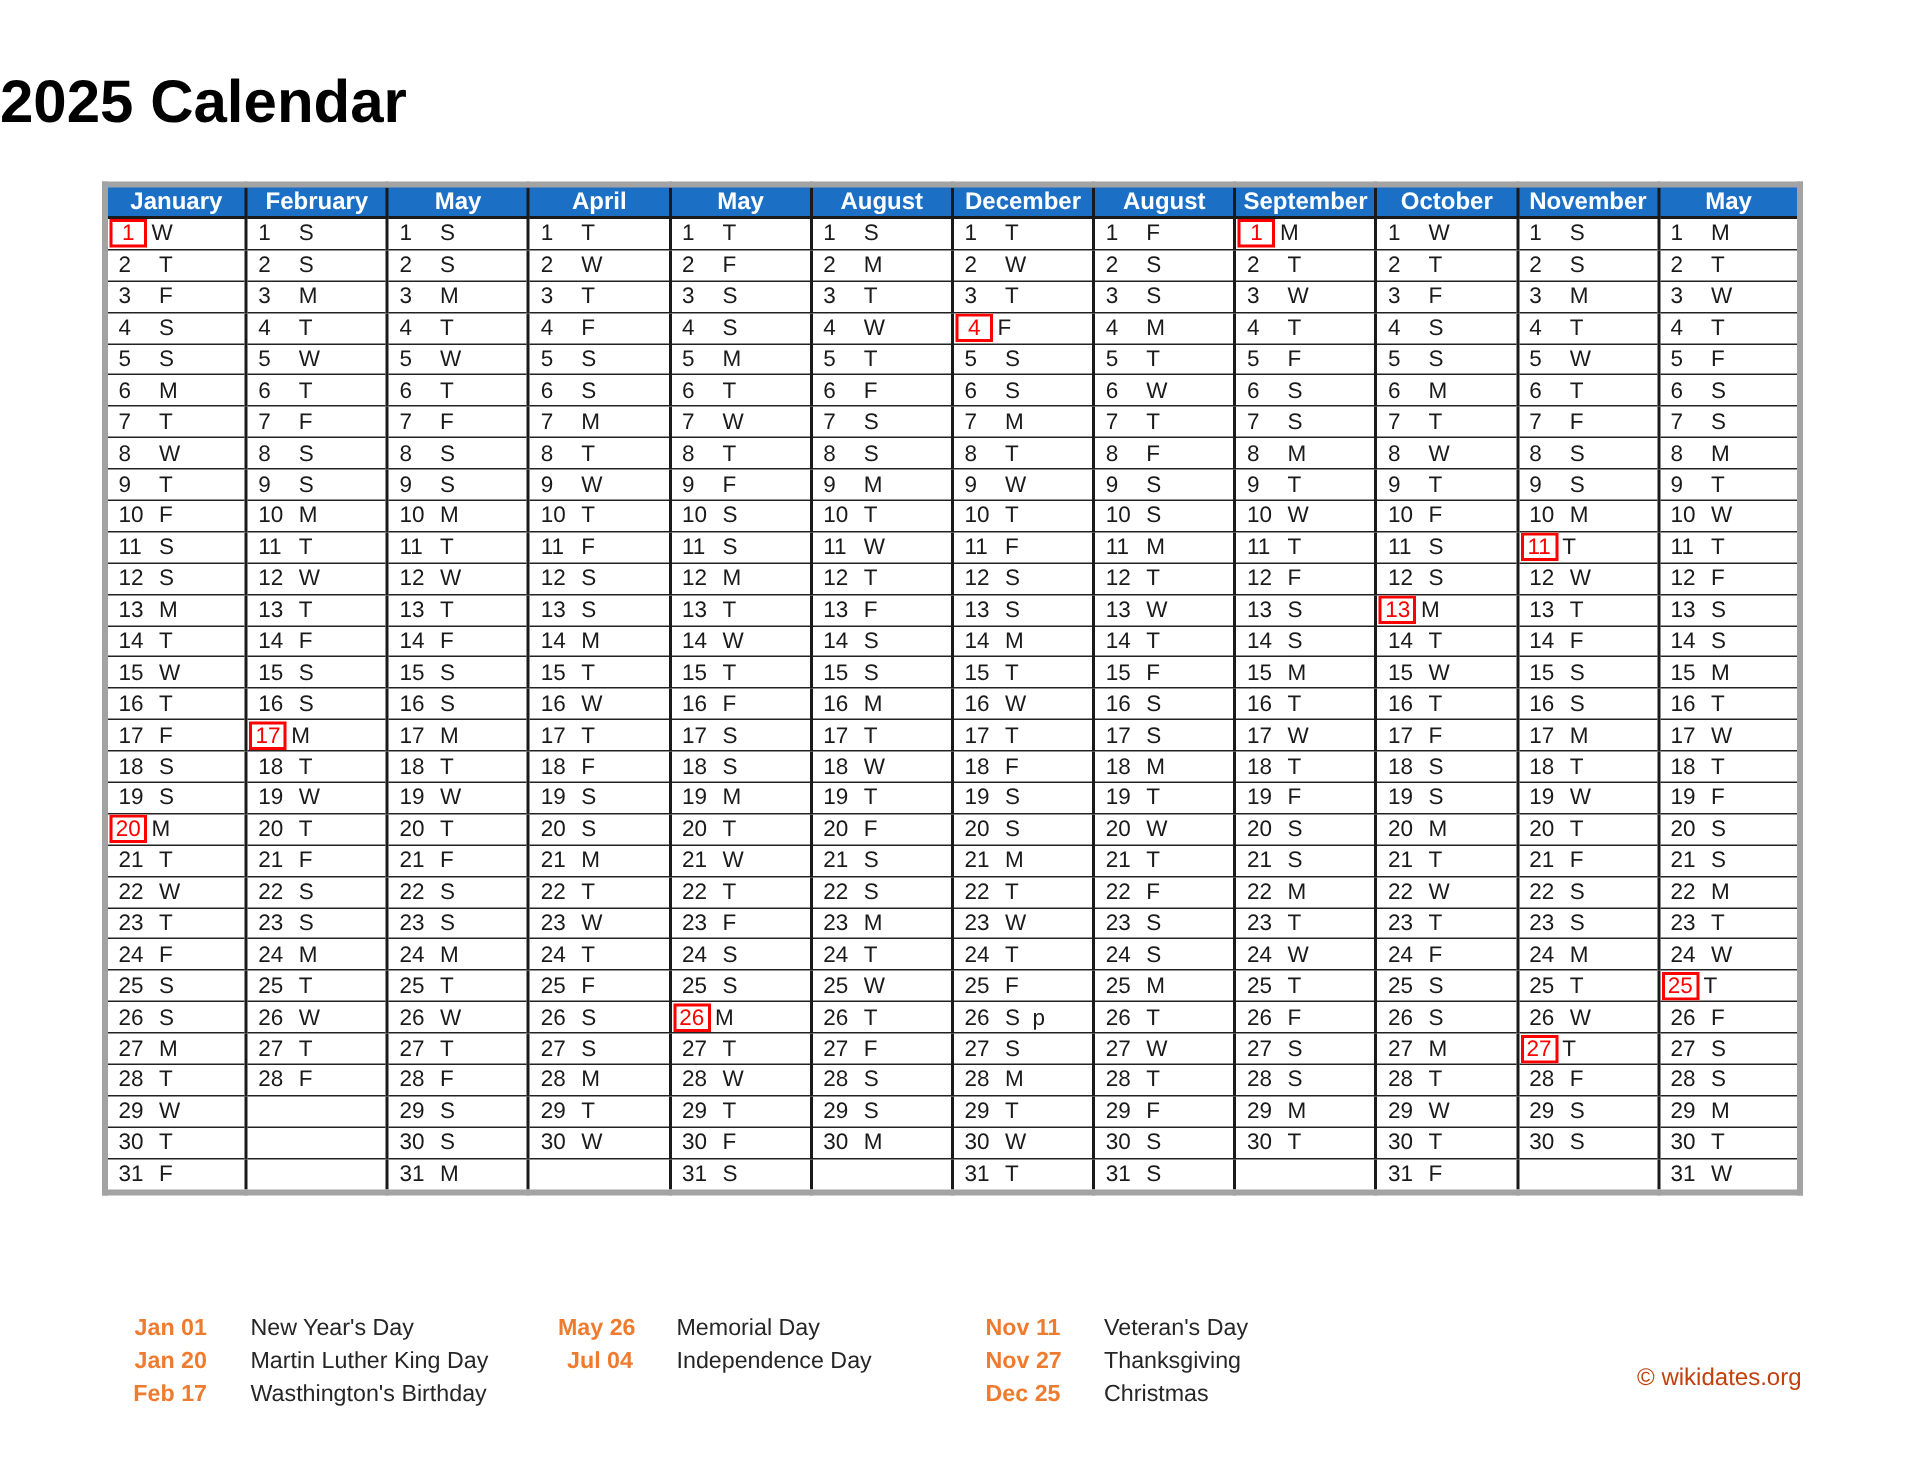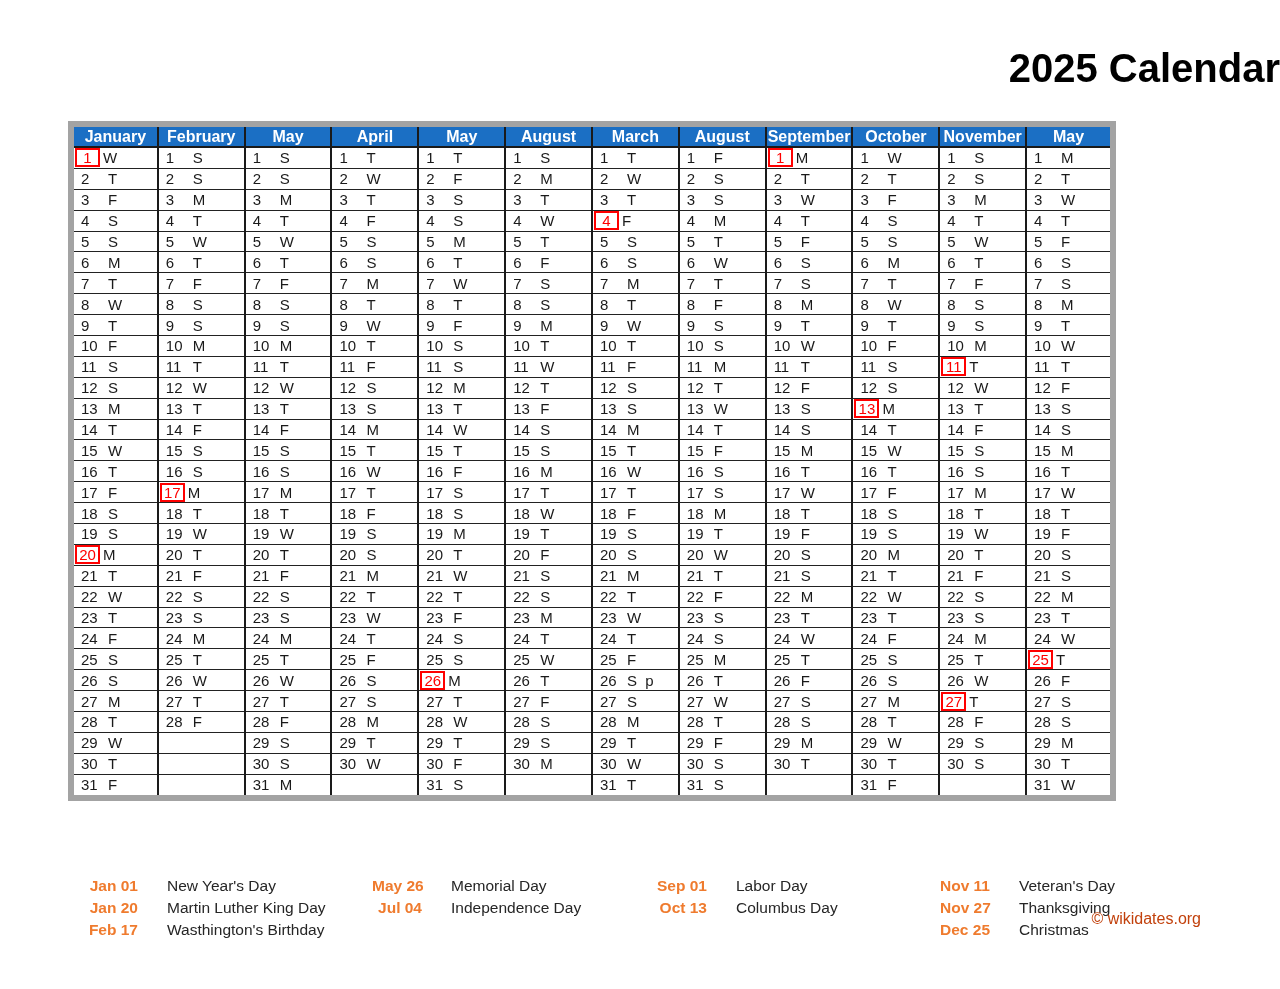--- a/index.html
+++ b/index.html
@@ -1,27 +1,27 @@
 <!DOCTYPE html>
 <html><head>
 <meta charset="utf-8">
 <style>
   html,body{margin:0;padding:0;}
   body{
     width:1280px;height:989px;background:#ffffff;position:relative;
     font-family:"Liberation Sans", sans-serif;color:#111;overflow:hidden;
   }
   .title{
-    position:absolute;top:46px;left:0;width:1280px;text-align:right;
+    position:absolute;top:46px;left:0;width:1280px;text-align:left;
     font-size:40px;font-weight:bold;color:#000;letter-spacing:0px;
   }
   table.cal{
-    position:absolute;left:68px;top:121px;width:1048px;
+    position:absolute;left:68px;top:121px;width:1134px;
     border-collapse:collapse;table-layout:fixed;
-    border:6px solid #a3a3a3;
+    border:4px solid #a3a3a3;
   }
   table.cal th{
     background:#1b6fc4;color:#ffffff;font-size:16px;font-weight:bold;
     height:19px;padding:0;text-align:center;
     border-left:2px solid #1a1a1a;border-right:2px solid #1a1a1a;
     border-top:2px solid #1a1a1a;border-bottom:2px solid #1a1a1a;
   }
   table.cal td{
     height:19.9px;padding:0;font-size:15px;color:#1a1a1a;
     border-left:2px solid #1a1a1a;border-right:2px solid #1a1a1a;
@@ -63,21 +63,21 @@
 
 <table class="cal">
   <thead>
     <tr>
         <th>January</th>
         <th>February</th>
         <th>May</th>
         <th>April</th>
         <th>May</th>
         <th>August</th>
-        <th>March</th>
+        <th>December</th>
         <th>August</th>
         <th>September</th>
         <th>October</th>
         <th>November</th>
         <th>May</th>
       </tr>
   </thead>
   <tbody>
       <tr>
         <td><span class="num hol">1</span><span class="dw">W</span></td>
@@ -520,23 +520,19 @@
     <div class="legend-col">
       <div class="legend-row"><span class="legend-date">Jan 01</span><span class="legend-name">New Year's Day</span></div>
       <div class="legend-row"><span class="legend-date">Jan 20</span><span class="legend-name">Martin Luther King Day</span></div>
       <div class="legend-row"><span class="legend-date">Feb 17</span><span class="legend-name">Wasthington's Birthday</span></div>
     </div>
     <div class="legend-col">
       <div class="legend-row"><span class="legend-date">May 26</span><span class="legend-name">Memorial Day</span></div>
       <div class="legend-row"><span class="legend-date">Jul 04</span><span class="legend-name">Independence Day</span></div>
     </div>
     <div class="legend-col">
-      <div class="legend-row"><span class="legend-date">Sep 01</span><span class="legend-name">Labor Day</span></div>
-      <div class="legend-row"><span class="legend-date">Oct 13</span><span class="legend-name">Columbus Day</span></div>
-    </div>
-    <div class="legend-col">
       <div class="legend-row"><span class="legend-date">Nov 11</span><span class="legend-name">Veteran's Day</span></div>
       <div class="legend-row"><span class="legend-date">Nov 27</span><span class="legend-name">Thanksgiving</span></div>
       <div class="legend-row"><span class="legend-date">Dec 25</span><span class="legend-name">Christmas</span></div>
     </div>
   </div>
 
 <a class="credit">© wikidates.org</a>
 
 </body></html>

